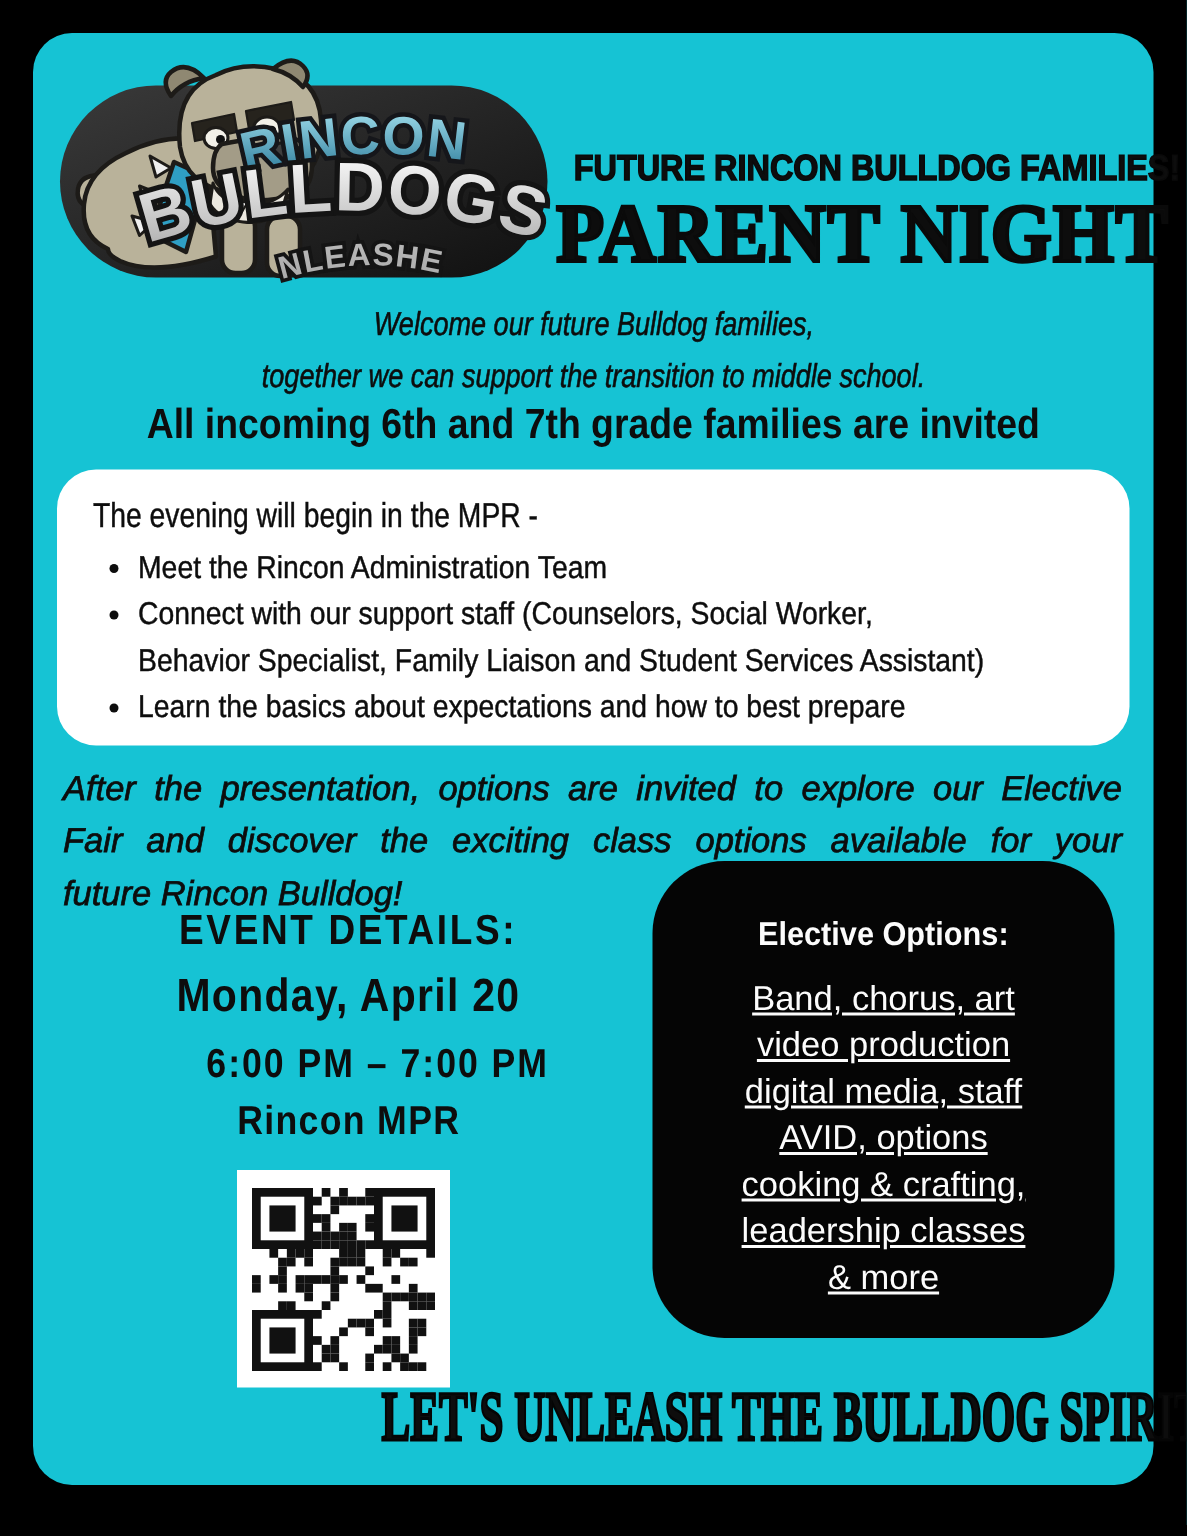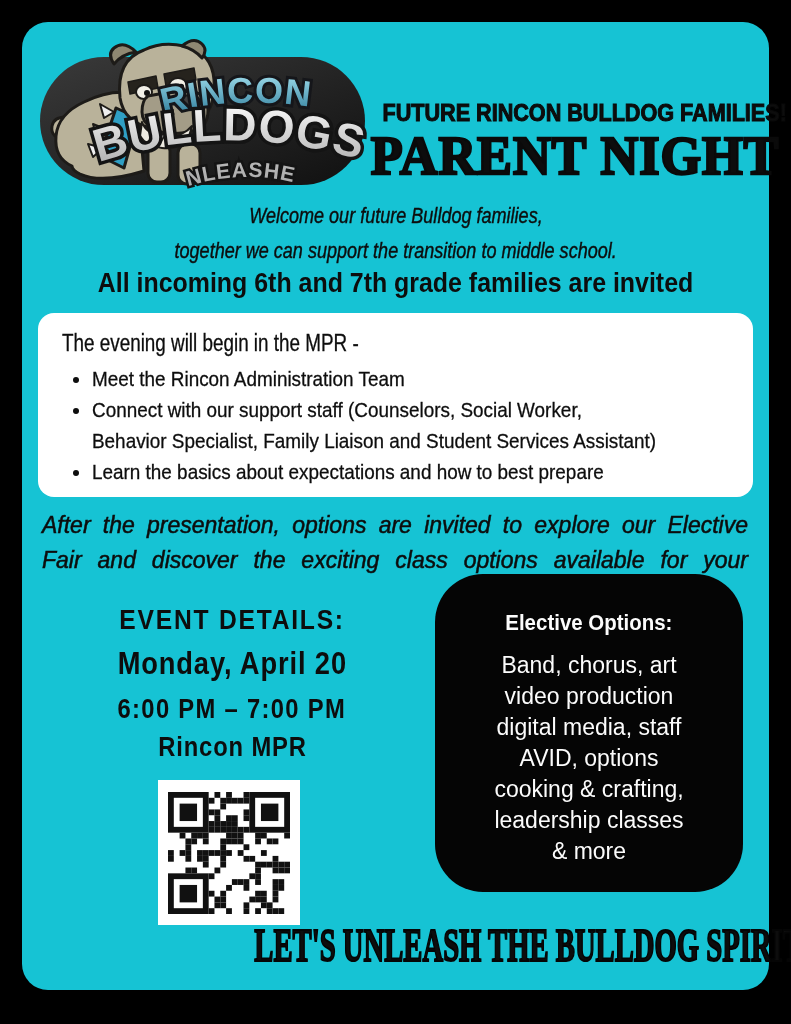--- a/index.html
+++ b/index.html
@@ -21,49 +21,49 @@
     font-size:55px;letter-spacing:1px;-webkit-text-stroke:2.5px #0a0a0a;transform:scaleX(.95);}
 
   .welcome{position:absolute;top:176px;left:0;width:100%;text-align:center;
     font-style:italic;font-size:22px;line-height:35px;}
   .welcome span{display:inline-block;transform:scaleX(.82);-webkit-text-stroke:.4px #0d0d0d;}
 
   .invite{position:absolute;top:244px;left:0;width:100%;text-align:center;line-height:34px;white-space:nowrap;}
   .invite span{display:inline-block;font-weight:bold;font-size:28px;transform:scaleX(.89);}
 
   .white-card{position:absolute;left:16px;top:291px;width:715px;height:184px;box-sizing:border-box;
-    background:var(--card-white,#fff);border-radius:16px;padding:14px 24px 0 24px;}
+    background:var(--card-white,#fff);border-radius:26px;padding:14px 24px 0 24px;}
   .agenda-heading{font-size:23px;line-height:32px;white-space:nowrap;}
   .agenda-heading span{display:inline-block;transform:scaleX(.82);transform-origin:left center;
     -webkit-text-stroke:.3px #111;}
   .white-card ul{margin:4px 0 0;padding-left:30px;list-style:disc;}
   .white-card li{font-size:21px;line-height:31px;}
   .white-card li div{white-space:nowrap;}
   .white-card li div span{display:inline-block;transform:scaleX(.9);transform-origin:left center;
     -webkit-text-stroke:.3px #111;}
 
   .fair-note{position:absolute;left:20px;top:486px;width:706px;font-style:italic;
     font-size:23px;line-height:35px;}
   .fair-note div{-webkit-text-stroke:.5px #0c0c0c;}
   .fair-note .just{text-align:justify;text-align-last:justify;}
   .event-line{position:absolute;left:0;width:420px;text-align:center;white-space:nowrap;}
   .event-line span{display:inline-block;font-weight:bold;transform:scaleX(.88);}
   .ev-heading{top:582px;}.ev-heading span{font-size:28px;letter-spacing:2px;}
   .ev-date{top:624px;}.ev-date span{font-size:31px;letter-spacing:1px;}
-  .ev-time{top:672px;}.ev-time span{font-size:27px;letter-spacing:1.5px;}
+  .ev-time{top:672px;padding-left:20px;}.ev-time span{font-size:27px;letter-spacing:1.5px;}
   .ev-loc{top:710px;}.ev-loc span{font-size:27px;letter-spacing:1px;}
 
   .qr-box{position:absolute;left:136px;top:758px;width:142px;height:145px;
     background:var(--card-white,#fff);display:flex;align-items:center;justify-content:center;}
 
   .elective-card{position:absolute;left:413px;top:552px;width:308px;height:318px;box-sizing:border-box;
     background:var(--card-black,#050505);border-radius:48px;color:#fcfcfc;text-align:center;padding-top:30px;}
   .elective-heading{font-weight:bold;font-size:22px;line-height:38px;margin-bottom:8px;white-space:nowrap;}
   .elective-heading span{display:inline-block;transform:scaleX(.93);}
-  .elective-line{font-size:23px;line-height:31px;font-weight:normal;}
+  .elective-line{font-size:23px;line-height:31px;font-weight:normal;text-decoration:underline;}
 
   .footer-tagline{position:absolute;top:898px;left:0;width:100%;text-align:center;line-height:50px;white-space:nowrap;}
   .footer-tagline span{display:inline-block;font-family:"Liberation Serif",serif;font-weight:bold;
     font-size:47px;-webkit-text-stroke:2px #050505;transform:scaleX(.61);}
 </style>
 </head>
 <body>
 
 <div class="poster">
   <div class="panel">
@@ -151,20 +151,21 @@
         </li>
         <li>
           <div><span>Learn the basics about expectations and how to best prepare</span></div>
         </li>
       </ul>
     </div>
 
     <div class="fair-note">
       <div class="just">After the presentation, options are invited to explore our Elective</div>
       <div class="just">Fair and discover the exciting class options available for your</div>
+      <div>future Rincon Bulldog!</div>
     </div>
 
     <div class="event-line ev-heading"><span>EVENT DETAILS:</span></div>
     <div class="event-line ev-date"><span>Monday, April 20</span></div>
     <div class="event-line ev-time"><span>6:00 PM – 7:00 PM</span></div>
     <div class="event-line ev-loc"><span>Rincon MPR</span></div>
 
     <div class="qr-box">
       <svg id="qr-svg" width="122" height="122" viewBox="0 0 126 126">
           <g fill="#111">

